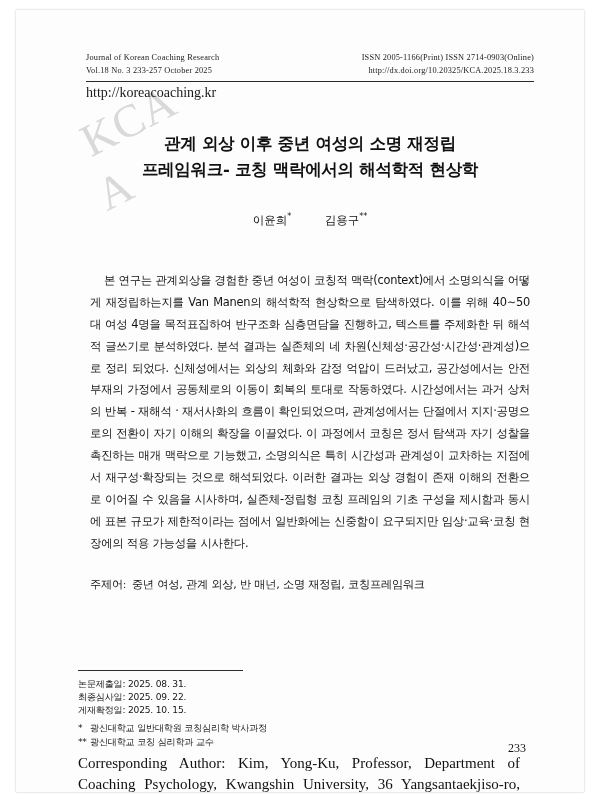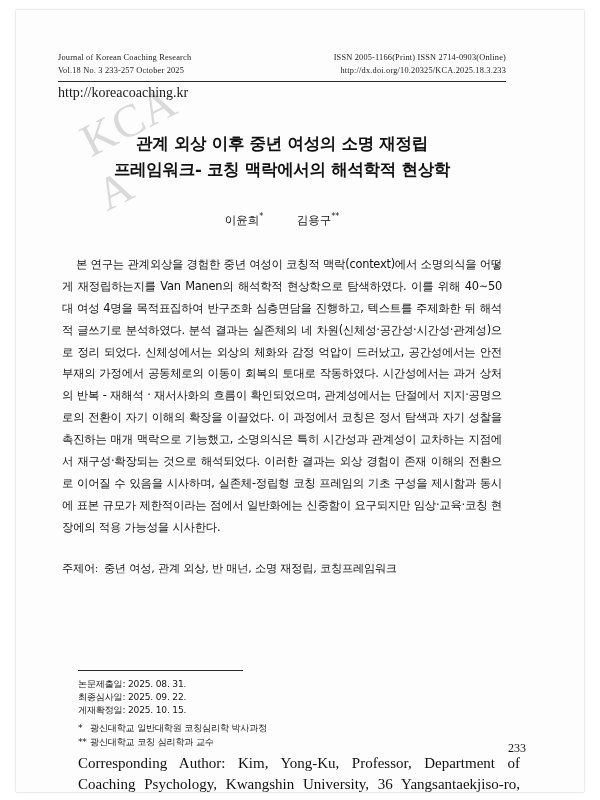--- a/index.html
+++ b/index.html
@@ -23,21 +23,21 @@
     left: 16px;
     top: 10px;
     width: 568px;
     height: 782px;
     background: #fdfdfd;
     box-shadow: 0 0 2px rgba(0,0,0,0.25);
     box-sizing: border-box;
   }
   .content {
     position: absolute;
-    left: 42px;
+    left: 70px;
     top: 42px;
     width: 448px;
   }
 
   
   .header {
     display: flex;
     justify-content: space-between;
     align-items: flex-start;
     font-size: 8.3px;
@@ -97,21 +97,21 @@
     font-family: "DejaVu Sans", sans-serif;
     font-size: 11.5px;
     color: #111;
     letter-spacing: 0px;
   }
   .authors .sep { display: inline-block; width: 26px; }
   .sup { font-size: 8px; vertical-align: super; }
 
   
   .abstract {
-    margin-top: 26px;
+    margin-top: 42px;
     font-family: "DejaVu Sans", sans-serif;
     font-size: 11.4px;
     line-height: 1.92;
     text-align: justify;
     text-justify: inter-character;
     color: #121212;
     letter-spacing: -0.25px;
     padding: 0 4px;
   }
   .abstract p { margin: 0; text-indent: 14px; }

